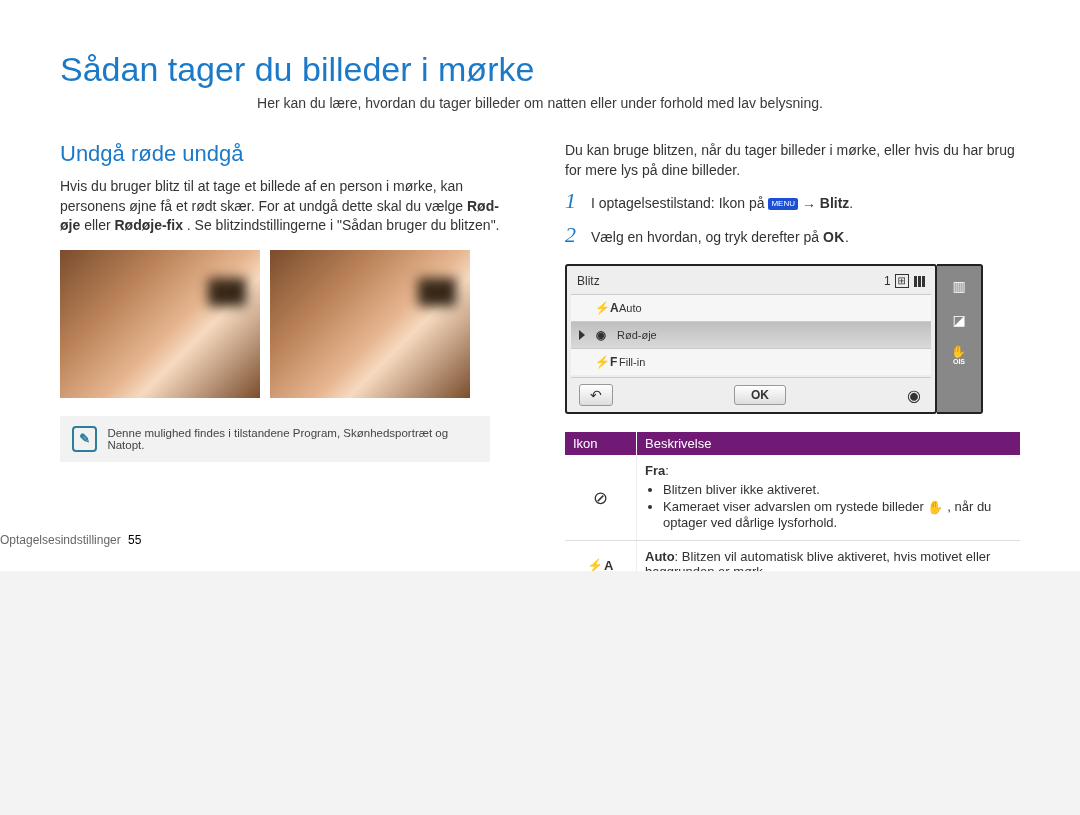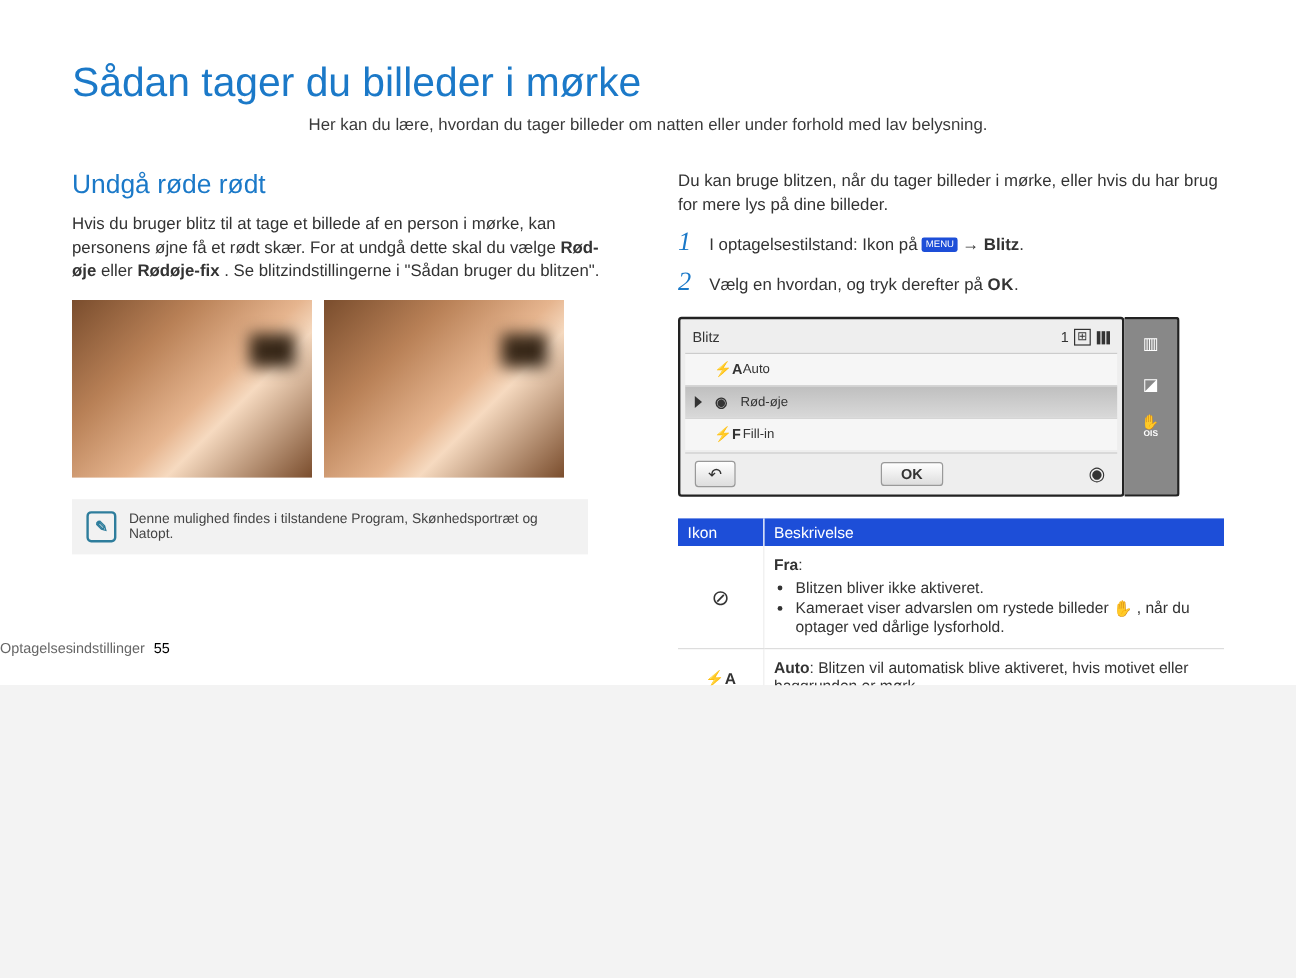--- a/index.html
+++ b/index.html
@@ -217,21 +217,21 @@
     text-align: center;
     line-height: 1;
   }
   
   .desc-table {
     width: 100%;
     border-collapse: collapse;
     font-size: 13px;
   }
   .desc-table thead th {
-    background: #1d4ed8;
+    background: #701a75;
     color: #fff;
     font-weight: 400;
     text-align: left;
     padding: 4px 8px;
     font-size: 13px;
   }
   .desc-table thead th:first-child {
     width: 55px;
     border-right: 1px solid #fff;
   }
@@ -261,21 +261,21 @@
 </head>
 <body>
 
 <div class="page">
   <h1 class="title">Sådan tager du billeder i mørke</h1>
   <p class="subtitle">Her kan du lære, hvordan du tager billeder om natten eller under forhold med lav belysning.</p>
 
   <div class="columns">
 
     <div class="col">
-      <h2 class="h2">Undgå røde rødt</h2>
+      <h2 class="h2">Undgå røde undgå</h2>
       <p class="body-text">
         <span>Hvis du bruger blitz til at tage et billede af en person i mørke, kan personens øjne få et rødt skær. For at undgå dette skal du vælge </span>
         <b>Rød-øje</b>
         <span> eller </span>
         <b>Rødøje-fix</b>
         <span>. Se blitzindstillingerne i "Sådan bruger du blitzen".</span>
       </p>
 
       <div class="photo-row">
         <div class="photo"></div>

